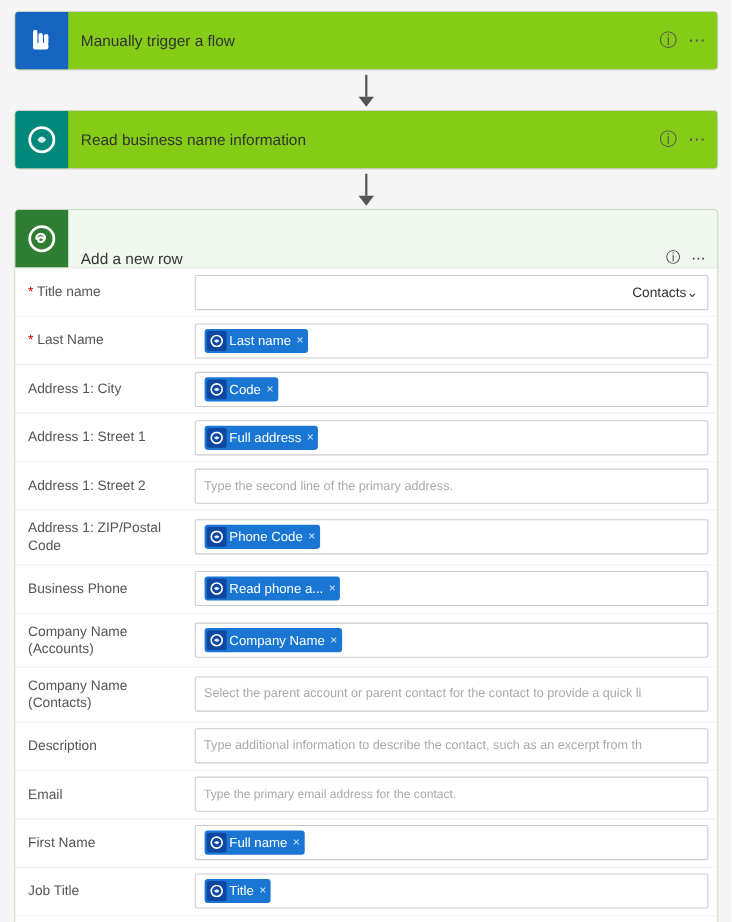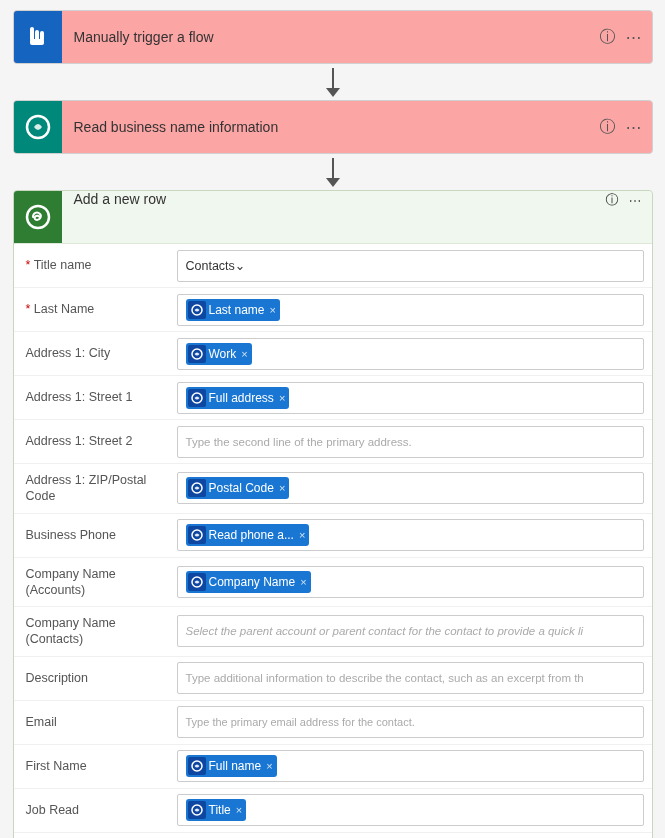--- a/index.html
+++ b/index.html
@@ -17,21 +17,21 @@
       display: flex;
       flex-direction: column;
       align-items: center;
     }
 
     
     .step-card {
       width: 640px;
       border: 1.5px solid #d0d0d0;
       border-radius: 4px;
-      background: #fca5a5;
+      background: #84cc16;
       display: flex;
       align-items: center;
       padding: 0;
       min-height: 52px;
       position: relative;
     }
 
     .step-card .step-icon {
       width: 48px;
       min-width: 48px;
@@ -98,21 +98,21 @@
     
     .expanded-card {
       width: 640px;
       border: 1.5px solid #c8d8c0;
       border-radius: 4px;
       background: #f0f7ee;
     }
 
     .expanded-header {
       display: flex;
-      align-items: flex-start;
+      align-items: flex-end;
       min-height: 52px;
       background: #f0f7ee;
       border-radius: 4px 4px 0 0;
     }
 
     .expanded-header .step-icon {
       width: 48px;
       min-width: 48px;
       height: 52px;
       display: flex;
@@ -224,21 +224,21 @@
     .dropdown-field {
       width: 100%;
       min-height: 32px;
       border: 1px solid #ccc;
       border-radius: 2px;
       padding: 4px 8px;
       font-size: 12.5px;
       background: #fff;
       display: flex;
       align-items: center;
-      justify-content: flex-start;
+      justify-content: flex-end;
       color: #333;
     }
   </style>
 </head>
 <body>
 
 <div class="flow-container">
 
   <div class="step-card">
     <div class="step-icon blue-dark">
@@ -331,21 +331,21 @@
             <div class="form-label">Address 1: City</div>
             <div class="form-field">
               <div class="field-input has-token">
                 <span class="token">
                   <span class="token-icon">
                     <svg width="12" height="12" viewBox="0 0 12 12" xmlns="http://www.w3.org/2000/svg">
                       <circle cx="6" cy="6" r="5" stroke="white" stroke-width="1.5" fill="none"></circle>
                       <path d="M3.5 6 Q6 3 8.5 6 Q6 9 3.5 6Z" fill="white" opacity="0.9"></path>
                     </svg>
                   </span>
-                  <span>Work</span>
+                  <span>Code</span>
                   <span class="token-x">×</span>
                 </span>
               </div>
             </div>
           </div>
           <div class="form-row">
             <div class="form-label">Address 1: Street 1</div>
             <div class="form-field">
               <div class="field-input has-token">
                 <span class="token">
@@ -371,21 +371,21 @@
             <div class="form-label">Address 1: ZIP/Postal Code</div>
             <div class="form-field">
               <div class="field-input has-token">
                 <span class="token">
                   <span class="token-icon">
                     <svg width="12" height="12" viewBox="0 0 12 12" xmlns="http://www.w3.org/2000/svg">
                       <circle cx="6" cy="6" r="5" stroke="white" stroke-width="1.5" fill="none"></circle>
                       <path d="M3.5 6 Q6 3 8.5 6 Q6 9 3.5 6Z" fill="white" opacity="0.9"></path>
                     </svg>
                   </span>
-                  <span>Postal Code</span>
+                  <span>Phone Code</span>
                   <span class="token-x">×</span>
                 </span>
               </div>
             </div>
           </div>
           <div class="form-row">
             <div class="form-label">Business Phone</div>
             <div class="form-field">
               <div class="field-input has-token">
                 <span class="token">
@@ -414,21 +414,21 @@
                   </span>
                   <span>Company Name</span>
                   <span class="token-x">×</span>
                 </span>
               </div>
             </div>
           </div>
           <div class="form-row">
             <div class="form-label">Company Name (Contacts)</div>
             <div class="form-field">
-              <div class="field-input" style="color: rgb(170, 170, 170); font-size: 11.5px; font-style: italic;">Select the parent account or parent contact for the contact to provide a quick li</div>
+              <div class="field-input" style="color: rgb(170, 170, 170); font-size: 11.5px;">Select the parent account or parent contact for the contact to provide a quick li</div>
             </div>
           </div>
           <div class="form-row">
             <div class="form-label">Description</div>
             <div class="form-field">
               <div class="field-input" style="color: rgb(170, 170, 170); font-size: 11.5px;">Type additional information to describe the contact, such as an excerpt from th</div>
             </div>
           </div>
           <div class="form-row">
             <div class="form-label">Email</div>
@@ -447,21 +447,21 @@
                       <path d="M3.5 6 Q6 3 8.5 6 Q6 9 3.5 6Z" fill="white" opacity="0.9"></path>
                     </svg>
                   </span>
                   <span>Full name</span>
                   <span class="token-x">×</span>
                 </span>
               </div>
             </div>
           </div>
           <div class="form-row">
-            <div class="form-label">Job Read</div>
+            <div class="form-label">Job Title</div>
             <div class="form-field">
               <div class="field-input has-token">
                 <span class="token">
                   <span class="token-icon">
                     <svg width="12" height="12" viewBox="0 0 12 12" xmlns="http://www.w3.org/2000/svg">
                       <circle cx="6" cy="6" r="5" stroke="white" stroke-width="1.5" fill="none"></circle>
                       <path d="M3.5 6 Q6 3 8.5 6 Q6 9 3.5 6Z" fill="white" opacity="0.9"></path>
                     </svg>
                   </span>
                   <span>Title</span>

